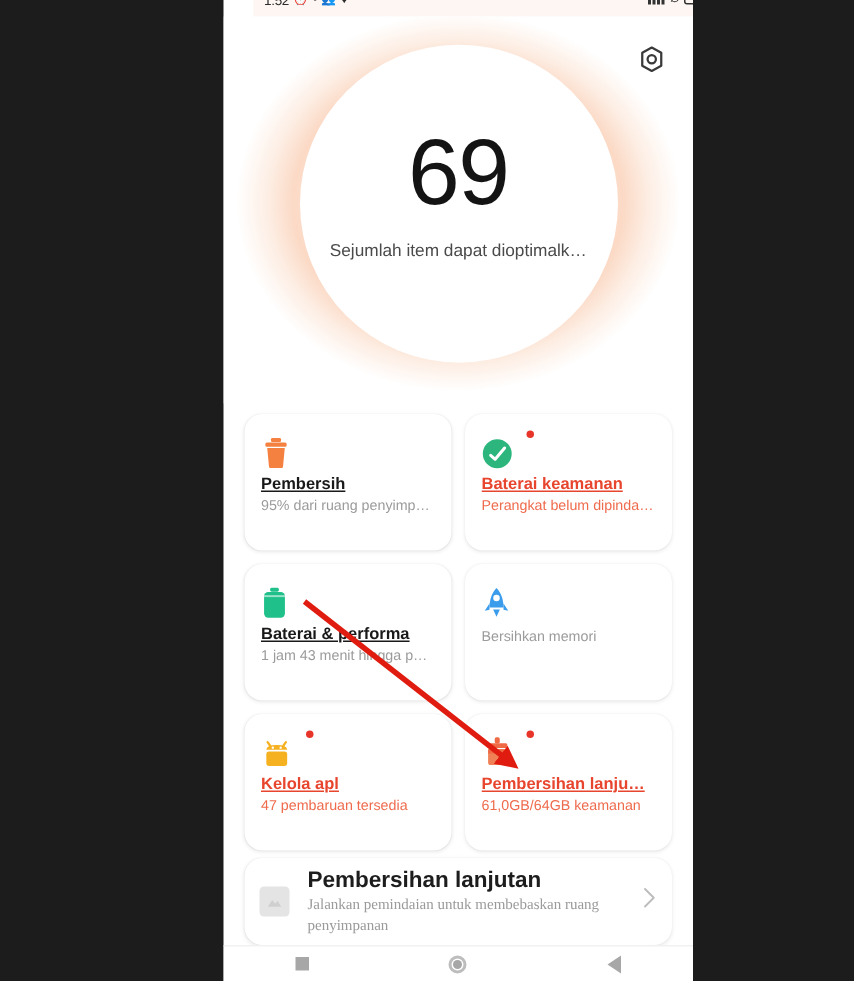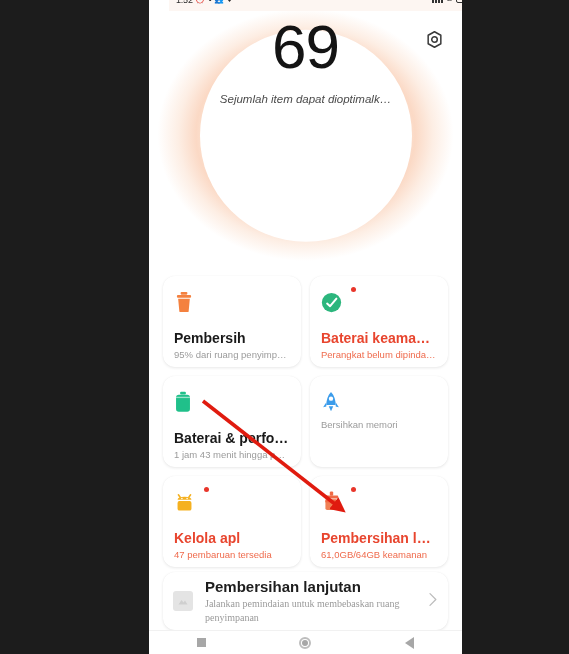--- a/index.html
+++ b/index.html
@@ -121,38 +121,38 @@
   #score-circle {
     position: absolute;
     left: 50%; top: 50%;
     transform: translate(-50%, -52%);
     width: 212px; height: 212px;
     border-radius: 50%;
     background: #ffffff;
     display: flex;
     flex-direction: column;
     align-items: center;
+    justify-content: center;
   }
   #score-number {
     font-size: 62px;
     font-weight: 300;
     color: #141414;
     line-height: 1;
     letter-spacing: -1px;
     margin-top: -14px;
   }
   #score-caption {
     margin-top: 15px;
     font-size: 11.5px;
     color: #4a4a4a;
     white-space: nowrap;
     max-width: 190px;
     overflow: hidden;
     text-overflow: ellipsis;
-    font-style: italic;
   }
 
   
   #grid {
     position: absolute;
     left: 14px; top: 276px;
     width: 285px;
     display: grid;
     grid-template-columns: 1fr 1fr;
     gap: 9px 9px;
@@ -175,27 +175,28 @@
     justify-content: flex-start;
   }
   .dot {
     position: absolute;
     top: -1px; right: -5px;
     width: 5px; height: 5px;
     border-radius: 50%;
     background: #e8352a;
   }
   .card-title {
-    margin-top: 14px;
-    font-size: 14px;
+    margin-top: 1px;
+    font-size: 11px;
     font-weight: bold;
     color: #191919;
     white-space: nowrap;
     overflow: hidden;
     text-overflow: ellipsis;
+    text-decoration: underline;
   }
   .card-sub {
     margin-top: 3px;
     font-size: 9.5px;
     color: #9b9b9b;
     white-space: nowrap;
     overflow: hidden;
     text-overflow: ellipsis;
   }
   .card.alert .card-title { color: #e8452e; }

